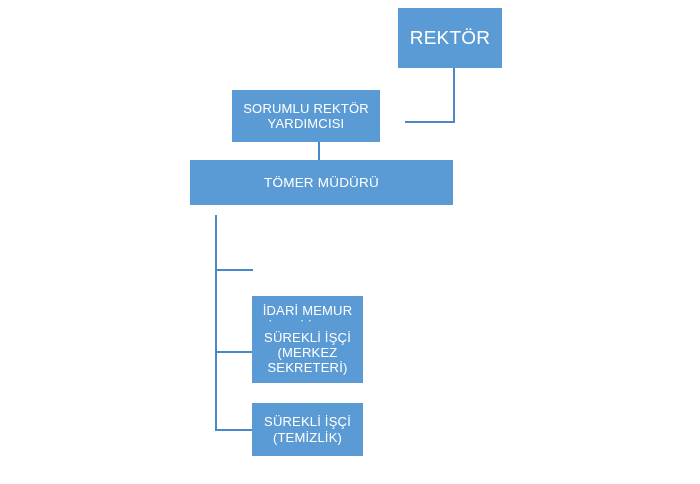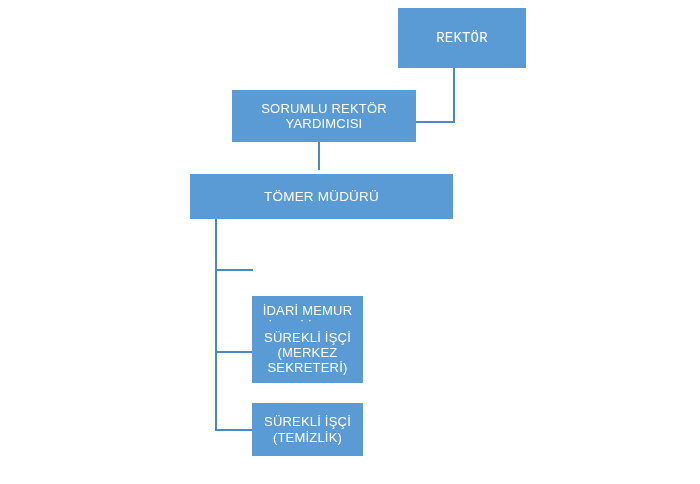--- a/index.html
+++ b/index.html
@@ -31,30 +31,29 @@
     letter-spacing: 0.2px;
     z-index: 2;
   }
   .node-label {
     display: block;
     width: 100%;
     white-space: pre-line;
   }
   
   #node-rektor {
-    left: 398px; top: 8px; width: 128px; height: 60px;
-    font-size: 14px;
-    font-family: Liberation Mono, monospace;
+    left: 398px; top: 8px; width: 104px; height: 60px;
+    font-size: 19px;
   }
   #node-sorumlu-rektor-yardimcisi {
-    left: 232px; top: 90px; width: 184px; height: 52px;
+    left: 232px; top: 90px; width: 148px; height: 52px;
     font-size: 13px;
   }
   #node-tomer-muduru {
-    left: 190px; top: 174px; width: 263px; height: 45px;
+    left: 190px; top: 160px; width: 263px; height: 45px;
     font-size: 13.5px;
   }
   #node-idari-memur {
     left: 252px; top: 248px; width: 111px; height: 45px;
     font-size: 13px;
     margin-top: 48px;
   }
   #node-surekli-isci-merkez {
     left: 252px; top: 322px; width: 111px; height: 61px;
     font-size: 13px;

